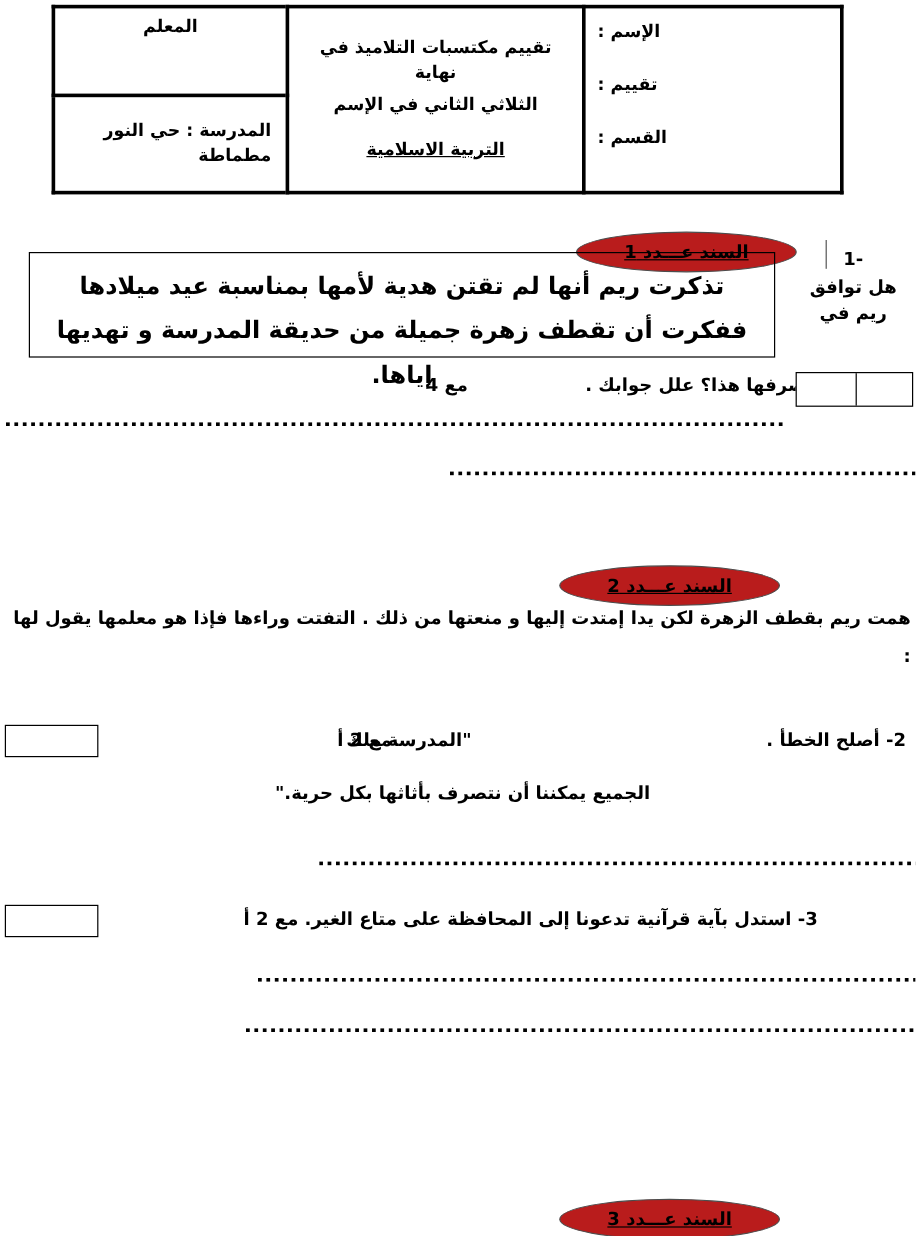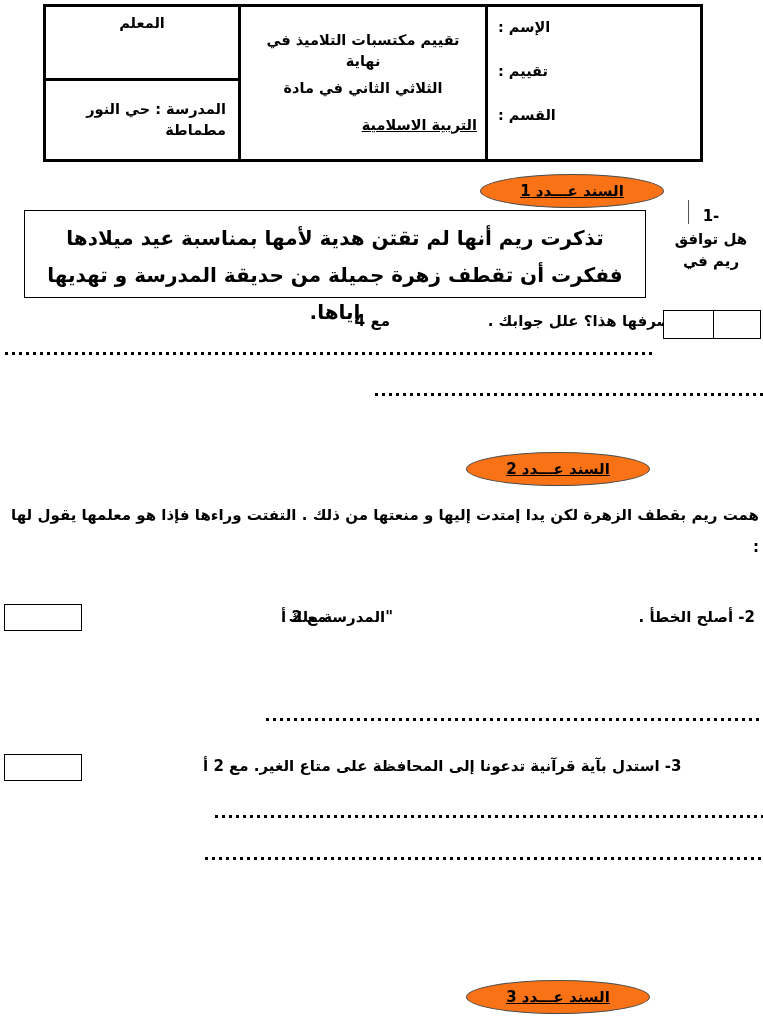--- a/index.html
+++ b/index.html
@@ -53,46 +53,47 @@
     font-weight: bold;
     margin-bottom: 23px;
     text-align: left;
     padding-left: 2px;
   }
   td.cell-subject {
     width: 228px;
   }
   .subject-line-1 { margin-bottom: 5px; }
   .subject-line-2 { margin-bottom: 16px; }
-  .subject-line-3 { text-decoration: underline; text-align: right; }
+  .subject-line-3 { text-decoration: underline; }
   td.cell-teacher {
     height: 62px;
     vertical-align: top;
     padding-top: 6px;
     margin-left: 23px;
   }
   td.cell-school {
     text-align: right;
     padding-right: 12px;
   }
 
   
   .badge {
     position: absolute;
-    background: #f97316;
+    background: #b91c1c;
     border: 1px solid #4d4d4d;
     border-radius: 50% / 50%;
     width: 182px;
     height: 32px;
     line-height: 32px;
     text-align: center;
     font-size: 15px;
     font-weight: bold;
     color: #000;
     letter-spacing: 0px;
+    margin-top: 19px;
   }
   .badge span {
     text-decoration: underline;
   }
   #badge-1 { left: 480px; top: 174px; }
   #badge-2 { left: 466px; top: 452px; }
   #badge-3 { left: 466px; top: 980px; }
 
   
   .passage-box {
@@ -245,21 +246,21 @@
   <table class="header-table">
     <tbody>
         <tr>
       <td class="cell-ident" rowspan="2">
         <div class="ident-line">الإسم :</div>
         <div class="ident-line">تقييم :</div>
         <div class="ident-line">القسم :</div>
       </td>
       <td class="cell-subject" rowspan="2">
         <div class="subject-line-1">تقييم مكتسبات التلاميذ في نهاية</div>
-        <div class="subject-line-2">الثلاثي الثاني في مادة</div>
+        <div class="subject-line-2">الثلاثي الثاني في الإسم</div>
         <div class="subject-line-3">التربية الاسلامية</div>
       </td>
       <td class="cell-teacher">المعلم</td>
     </tr>
     <tr>
       <td class="cell-school">المدرسة : حي النور مطماطة</td>
     </tr>
   </tbody>
     </table>
 
@@ -286,20 +287,21 @@
   <div class="badge" id="badge-2">
     <span>السند عـــدد 2</span>
   </div>
 
   <div class="text-block" id="passage2">همت ريم بقطف الزهرة لكن يدا إمتدت  إليها و منعتها من ذلك . التفتت  وراءها فإذا هو معلمها يقول لها :</div>
 
   <div class="score-box" id="score-q2"></div>
   <div class="text-block" id="q2-line1">2- أصلح الخطأ  .</div>
   <div class="text-block" id="q2-quote">"المدرسة ملك</div>
   <div class="text-block" id="q2-mark">مع 2 أ</div>
+  <div class="text-block" id="q2-line2">الجميع يمكننا أن نتصرف بأثاثها بكل حرية."</div>
   <div class="dotline" id="dot-3"></div>
 
   <div class="score-box" id="score-q3"></div>
   <div class="text-block" id="q3-line">3- استدل بآية قرآنية تدعونا إلى المحافظة على متاع الغير. مع 2 أ</div>
   <div class="dotline" id="dot-4"></div>
   <div class="dotline" id="dot-5"></div>
 
   <div class="badge" id="badge-3">
     <span>السند عـــدد 3</span>
   </div>

